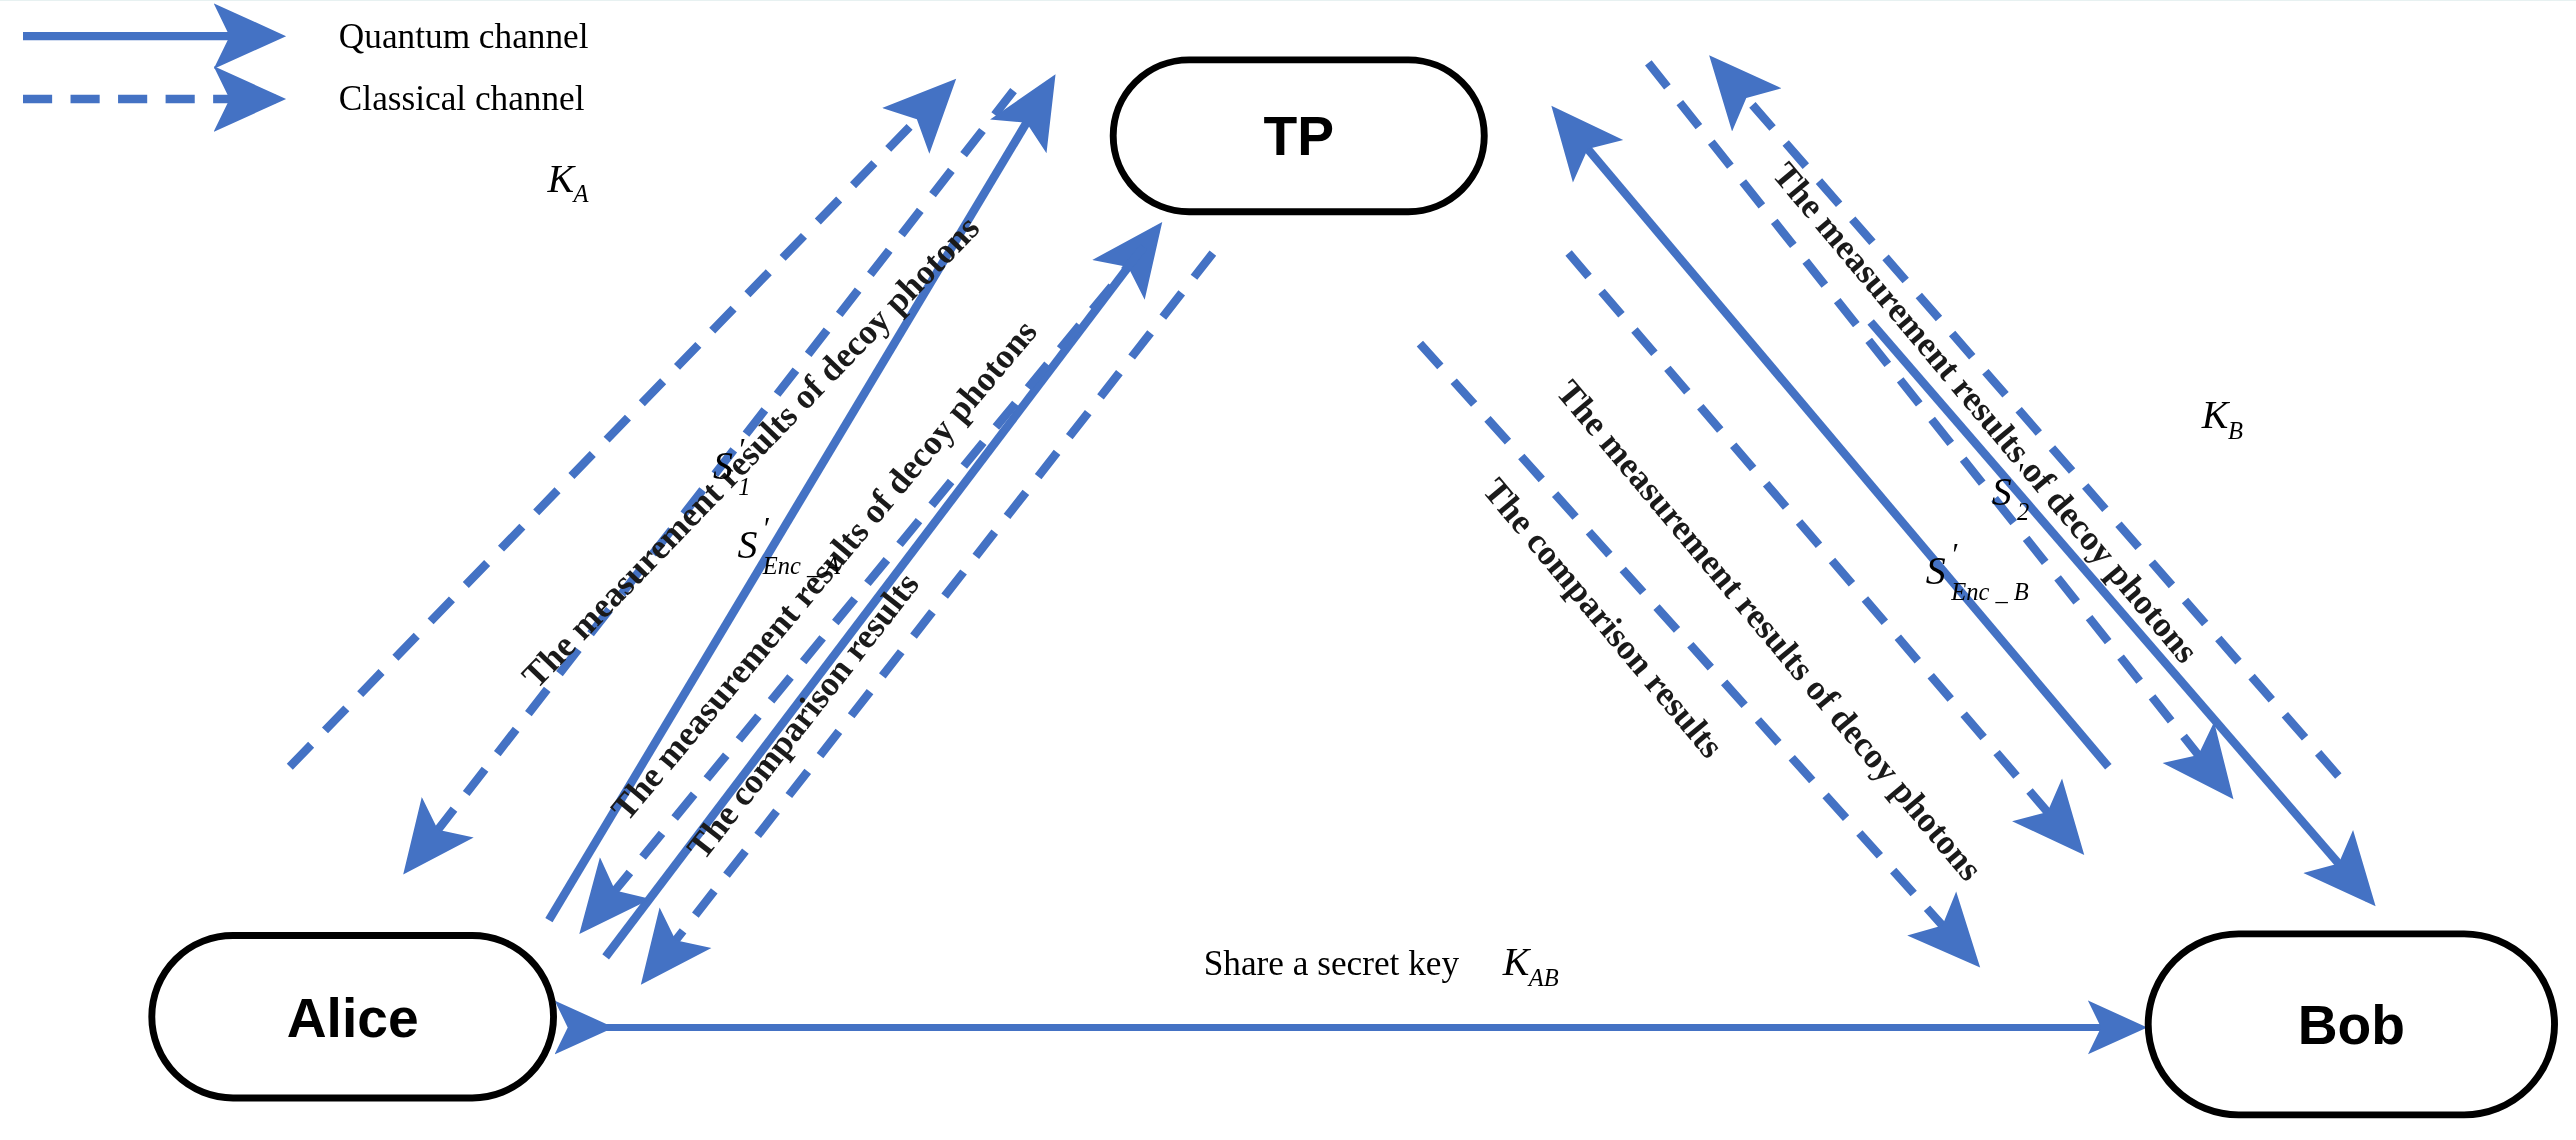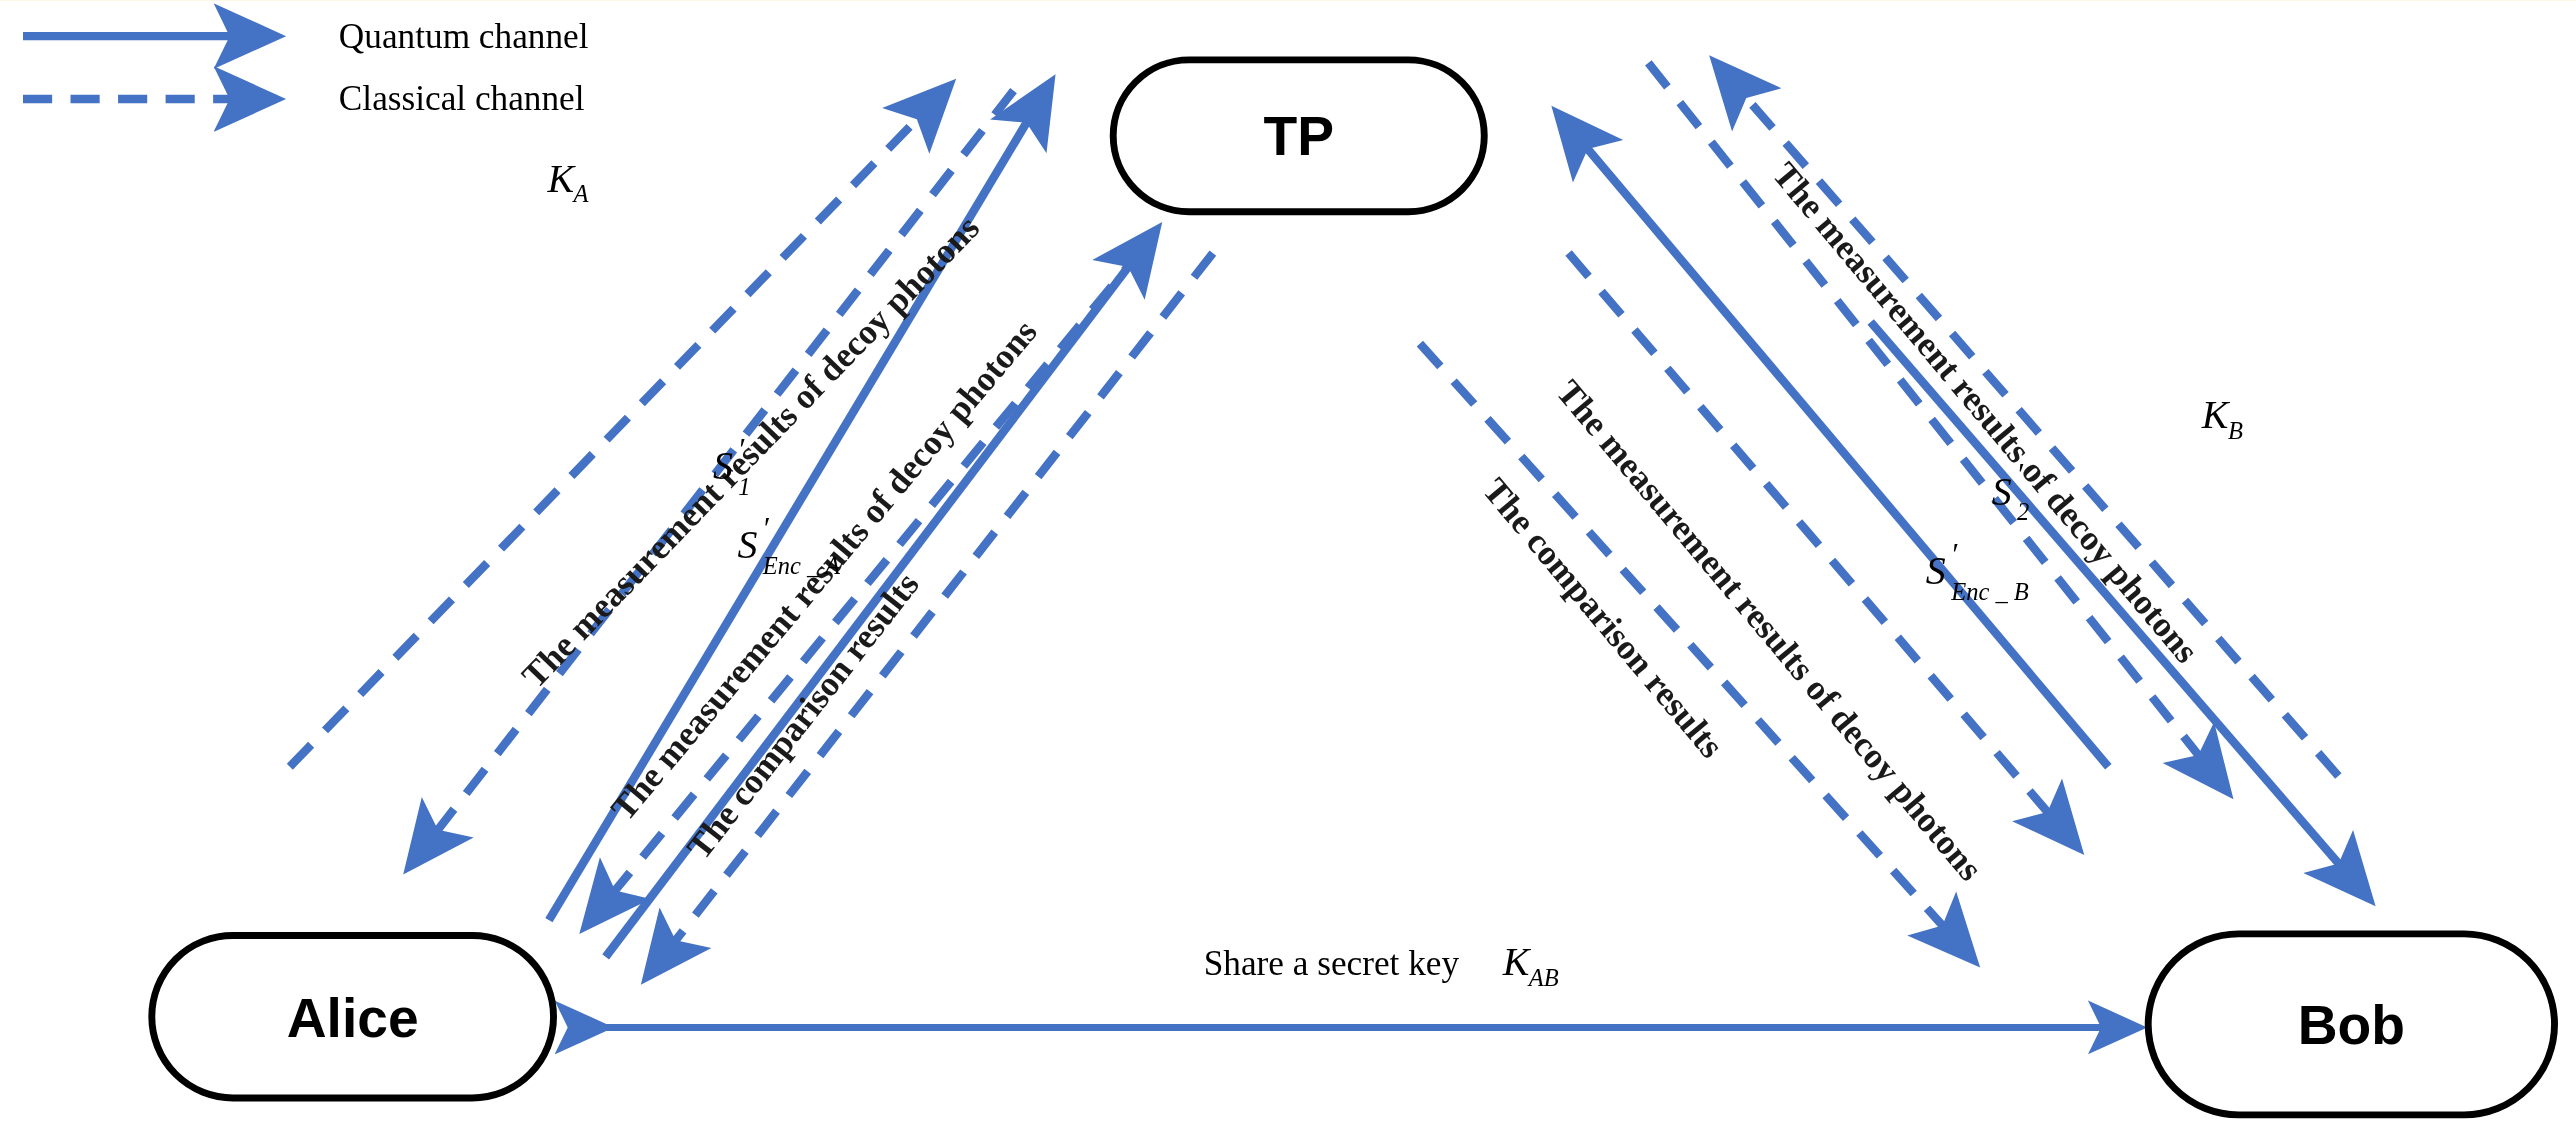--- a/index.html
+++ b/index.html
@@ -4,21 +4,21 @@
 <style>
   html, body {
     margin: 0;
     padding: 0;
     background: #ffffff;
   }
   #stage {
     position: relative;
     width: 2576px;
     height: 1141px;
-    background: #eab308;
+    background: #0f766e;
     overflow: hidden;
     font-family: "Liberation Serif", serif;
   }
   svg#canvas {
     position: absolute;
     left: 0; top: 0;
     width: 2576px;
     height: 1141px;
   }
   .node-label {

